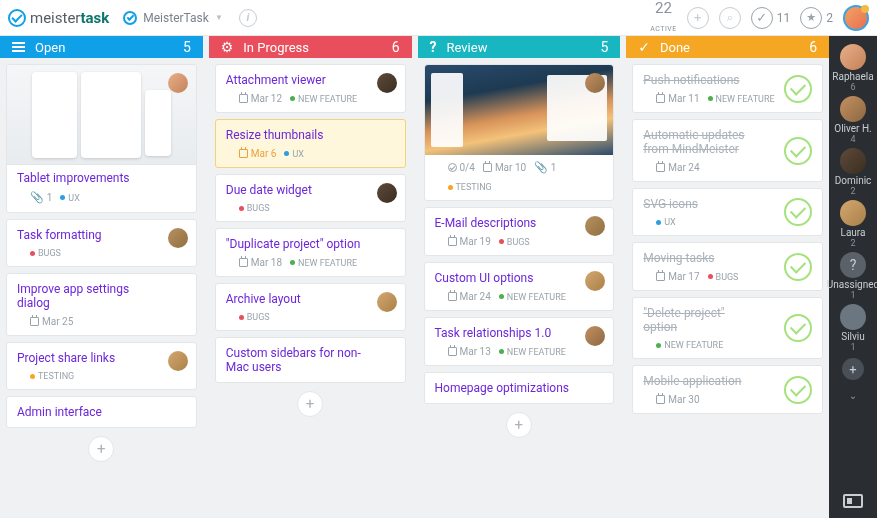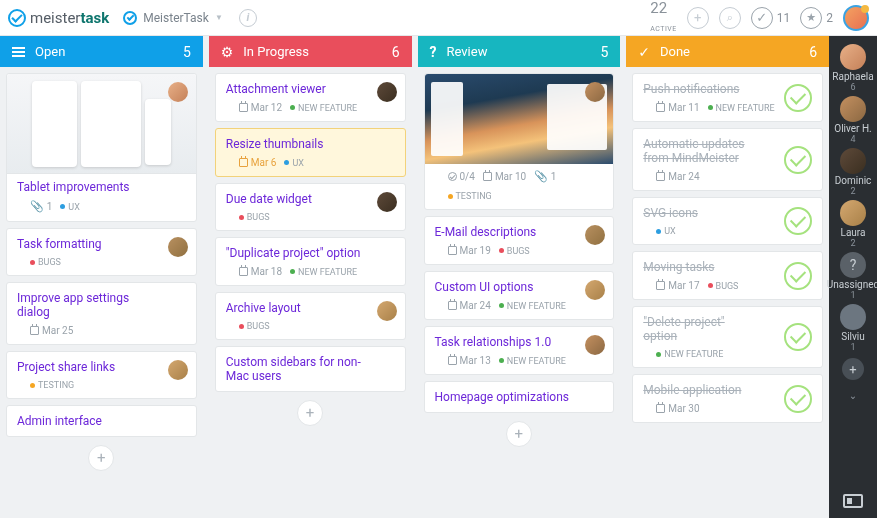--- a/index.html
+++ b/index.html
@@ -8,32 +8,32 @@
 .logo { display:flex; align-items:center; gap:4px; font-size:15px; color:#555d66; }
 .logo-mark { width:18px; height:18px; border-radius:50%; border:2px solid #0fa0e8; display:flex; align-items:center; justify-content:center; }
 .logo-check { width:10px; height:6px; border-left:2px solid #0fa0e8; border-bottom:2px solid #0fa0e8; transform:rotate(-45deg); margin-top:-2px; }
 .logo .bold { font-weight:700; color:#0f766e; }
 .proj { margin-left:14px; display:flex; align-items:center; gap:6px; font-size:12px; color:#7a838c; }
 .proj-check { width:14px; height:14px; border-radius:50%; border:2px solid #0fa0e8; display:flex; align-items:center; justify-content:center; }
 .proj-check-in { width:7px; height:4px; border-left:2px solid #0fa0e8; border-bottom:2px solid #0fa0e8; transform:rotate(-45deg); margin-top:-2px; }
 .caret { font-size:8px; color:#b8c0c7; }
 .info-ic { margin-left:16px; width:18px; height:18px; border:1.5px solid #c5ccd3; border-radius:50%; display:flex; align-items:center; justify-content:center; color:#c5ccd3; font-size:11px; font-style:italic; font-weight:bold; }
 .h-right { margin-left:auto; display:flex; align-items:center; gap:10px; }
-.active-ct { color:#8a929a; }
+.active-ct { text-align:center; color:#8a929a; }
 .active-ct .num { font-size:15px; display:block; line-height:1; }
 .active-ct .lbl { font-size:7px; letter-spacing:0.5px; }
 .h-ic { width:22px; height:22px; border:1.5px solid #c5ccd3; border-radius:50%; display:flex; align-items:center; justify-content:center; color:#c5ccd3; font-size:13px; }
 .h-stat { display:flex; align-items:center; gap:4px; font-size:12px; color:#8a929a; }
 .avatar-me { width:26px; height:26px; border-radius:50%; background:linear-gradient(135deg,#f4a261,#e76f51); border:2px solid #3aa3e3; position:relative; }
 .avatar-me::after { content:""; position:absolute; top:-2px; right:-2px; width:8px; height:8px; background:#f4b942; border-radius:50%; }
 
 .board { flex:1; display:flex; overflow:hidden; }
 .cols { flex:1; display:flex; gap:6px; padding:0; }
 .col { flex:1; display:flex; flex-direction:column; min-width:0; }
-.col-head { height:31px; display:flex; align-items:center; padding:0 12px; color:#fff; font-size:13px; }
+.col-head { height:22px; display:flex; align-items:center; padding:0 12px; color:#fff; font-size:13px; }
 .col-head .ic { margin-right:10px; font-size:14px; }
 .col-head .burger { margin-right:10px; display:flex; flex-direction:column; gap:2px; }
 .col-head .burger span { width:13px; height:2px; background:#fff; }
 .col-head .ct { margin-left:auto; font-size:14px; }
 .c-blue { background:#0fa0e8; }
 .c-red { background:#e94e5c; }
 .c-teal { background:#17b6c0; }
 .c-orange { background:#f5a623; }
 .col-body { flex:1; padding:6px; display:flex; flex-direction:column; gap:6px; overflow-y:auto; }
 .card { background:#fff; border-radius:3px; border:1px solid #e3e6e8; padding:8px 10px; position:relative; }

